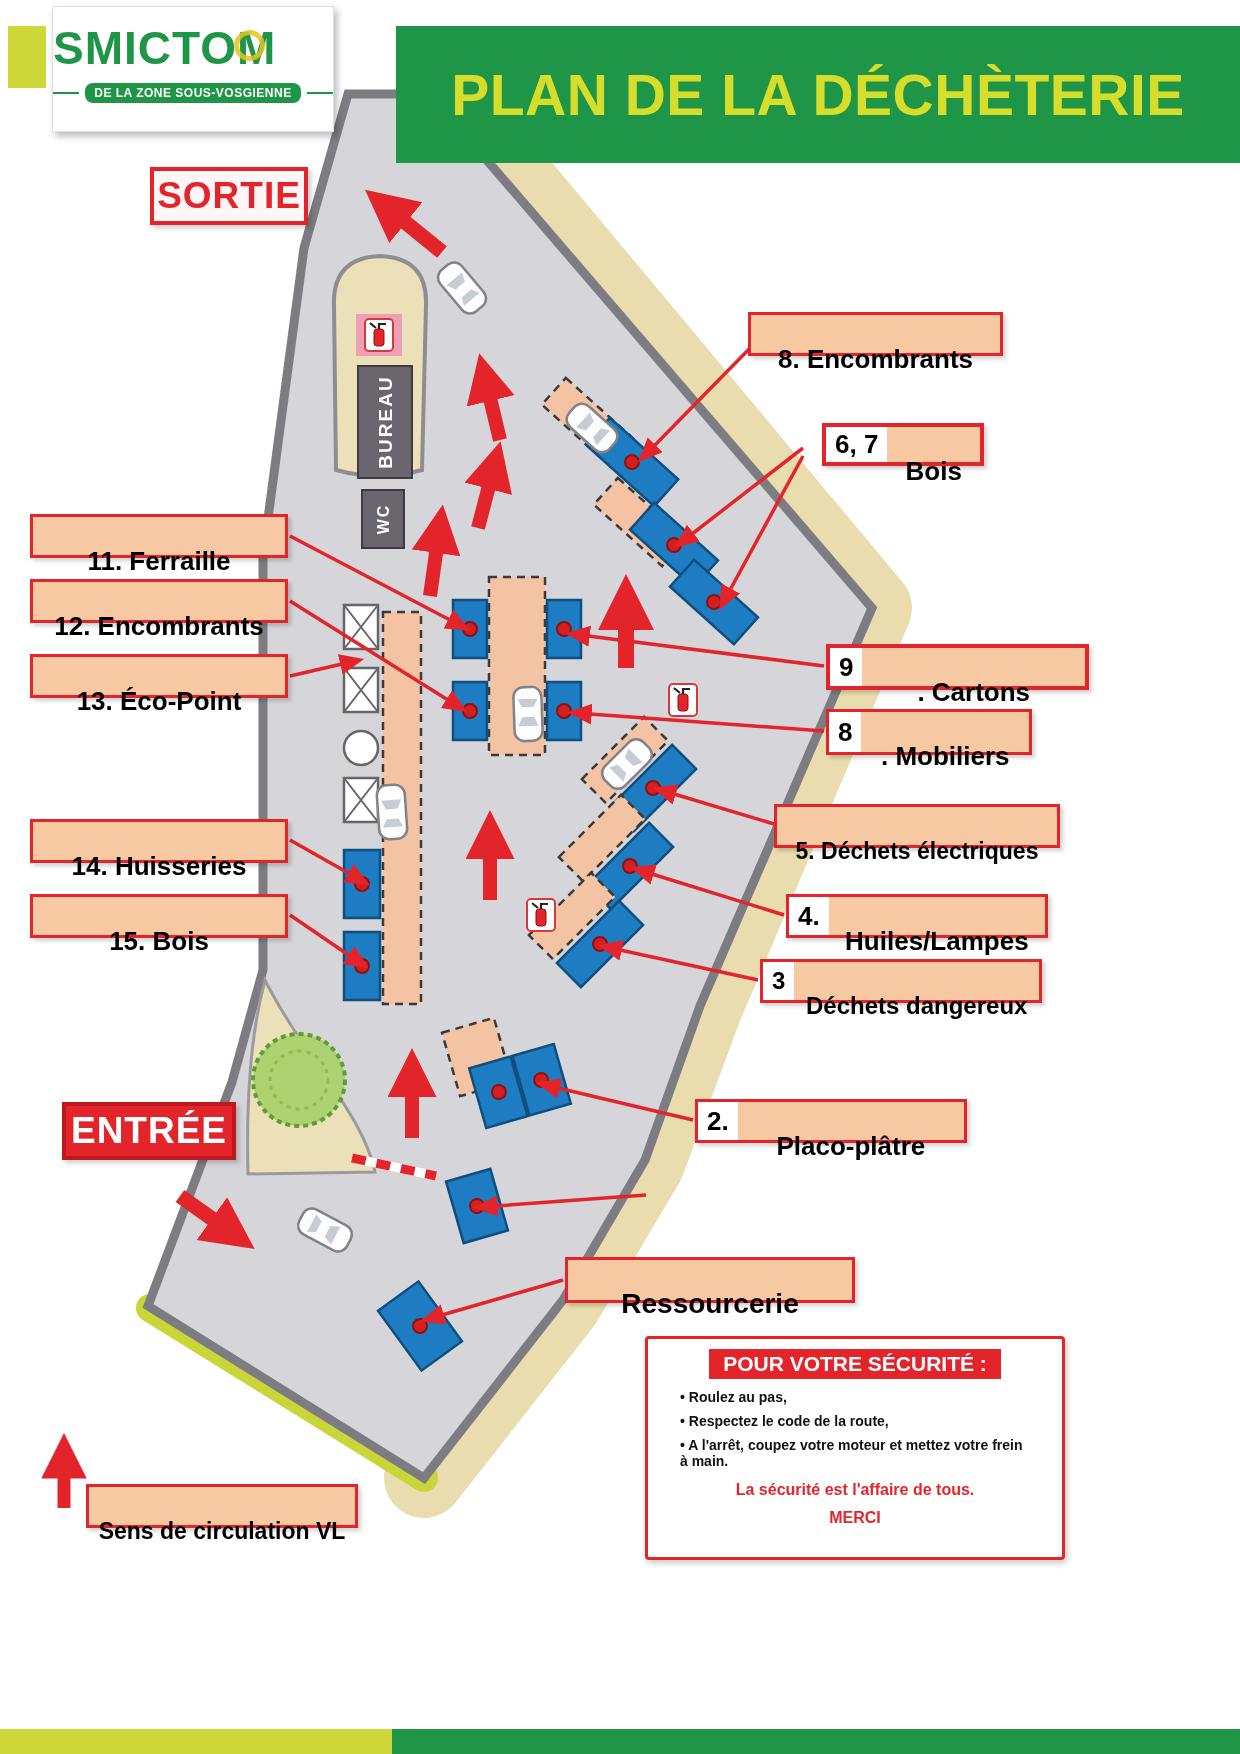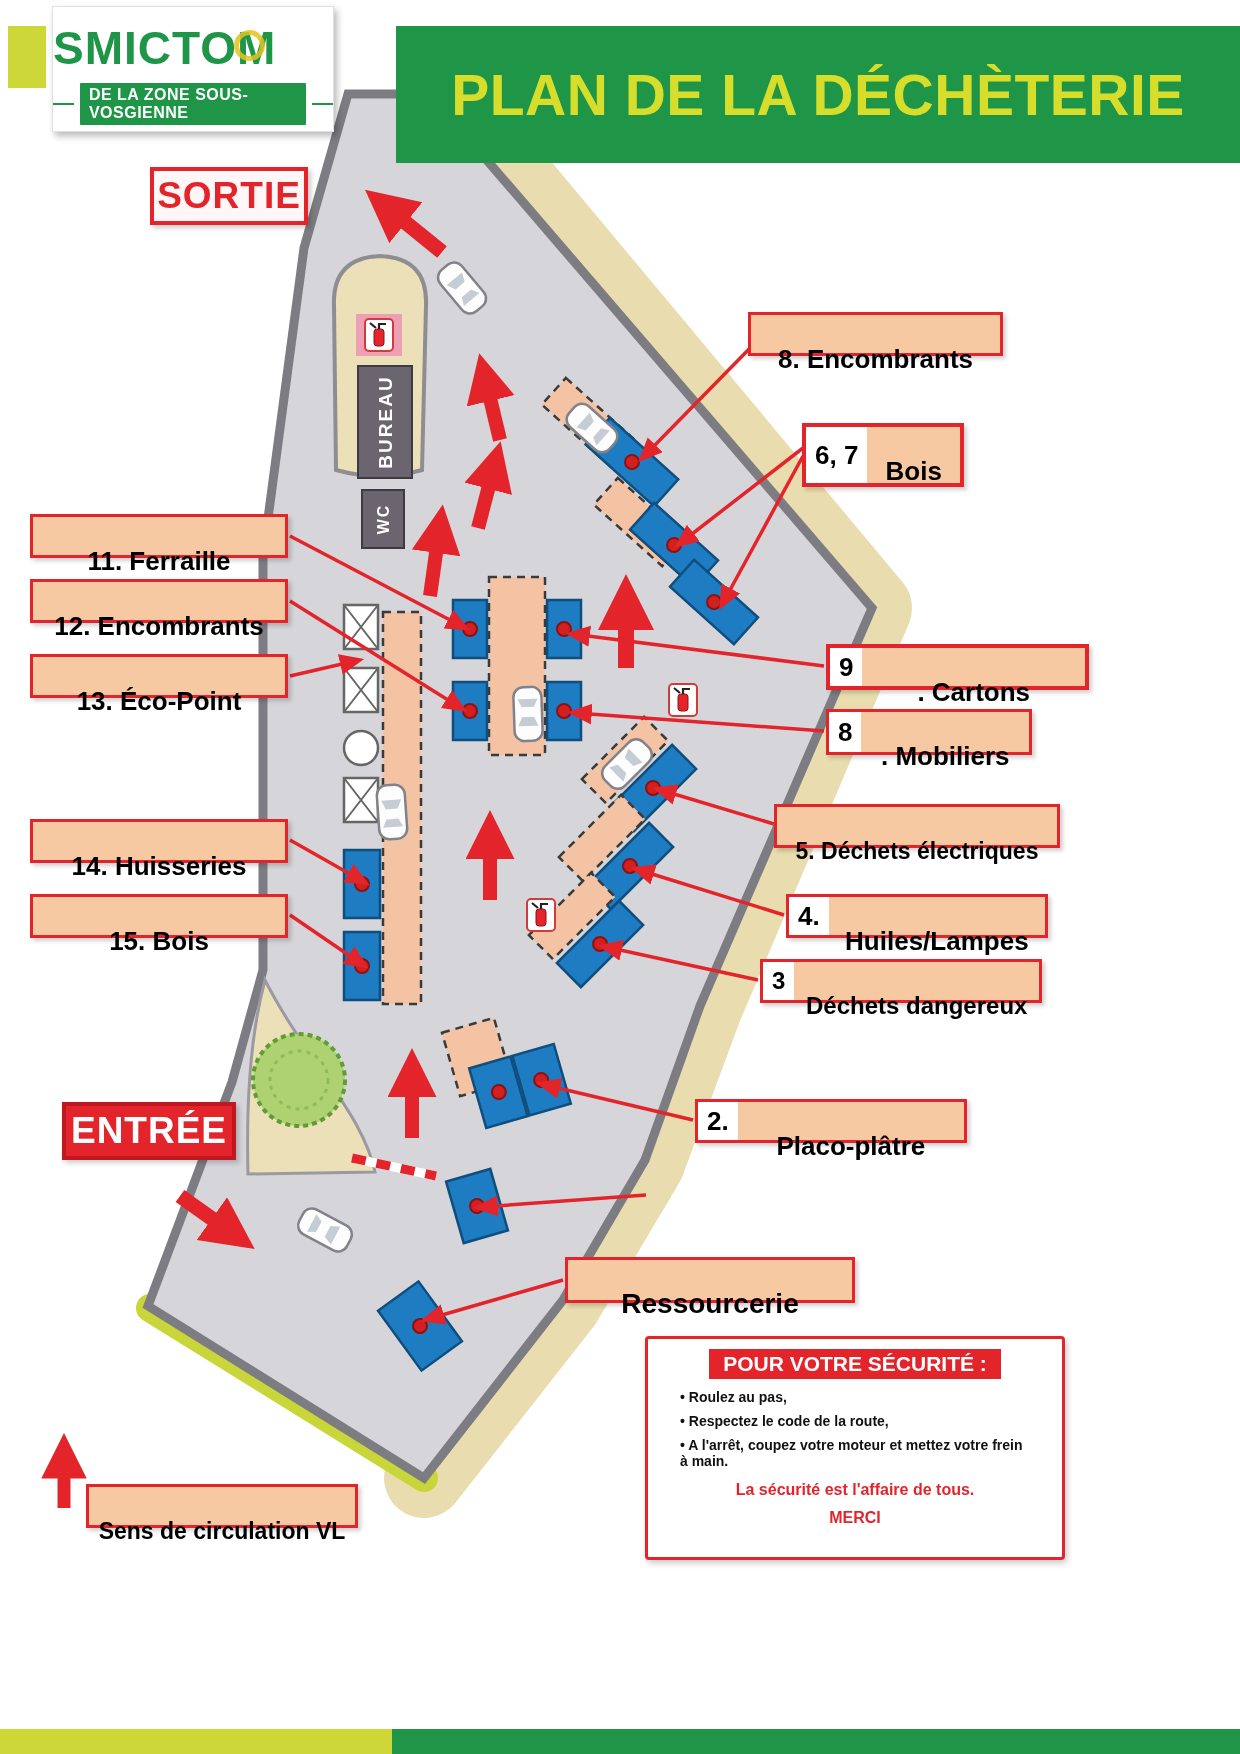--- a/index.html
+++ b/index.html
@@ -24,22 +24,22 @@
 
   
   .corner-accent { position:absolute; left:8px; top:26px; width:38px; height:62px; background:#cdd838; z-index:2; }
   .logobox { position:absolute; left:52px; top:6px; width:280px; height:124px; background:#fff;
              border:1px solid #e0e0e0; box-shadow:3px 4px 7px rgba(0,0,0,.28); z-index:2; }
   .smictom { margin-top:14px; text-align:left; color:#1e9547; font-weight:bold; font-size:46px; letter-spacing:1px; }
   .o-ring  { position:absolute; left:181px; top:23px; width:31px; height:31px; border:5px solid #e2c41f;
              border-radius:50%; opacity:.85; box-sizing:border-box; }
   .logosub { display:flex; align-items:center; justify-content:center; gap:6px; margin-top:8px; }
   .logosub .hline { width:26px; height:2px; background:#1e9547; }
-  .logosub .pill { background:#1e9547; color:#fff; font-size:16px; font-weight:bold;
-                   letter-spacing:.5px; padding:3px 9px; border-radius:1px; }
+  .logosub .pill { background:#1e9547; color:#fff; font-size:12px; font-weight:bold;
+                   letter-spacing:.5px; padding:3px 9px; border-radius:8px; }
   .titlebar { position:absolute; left:396px; top:26px; width:844px; height:137px; background:#1e9547;
               z-index:2; display:flex; align-items:center; justify-content:center; }
   .titlebar .title { color:#d6de2b; font-weight:bold; font-size:57px; letter-spacing:.5px; white-space:nowrap; }
 
   
   .maplabel { position:absolute; z-index:3; display:flex; align-items:stretch; box-sizing:border-box;
               background:#f7c9a3; border:3px solid #e3242b; box-shadow:3px 3px 4px rgba(0,0,0,.18);
               font-weight:bold; color:#000; font-size:26px; }
   .maplabel .txt { flex:1; display:flex; align-items:center; justify-content:center;
                    white-space:nowrap; padding:16px 8px;margin-top:28px; }
@@ -273,21 +273,21 @@
     <span class="title">PLAN DE LA DÉCHÈTERIE</span>
   </div>
 
   <div class="gate gate-exit">SORTIE</div>
   <div class="gate gate-entrance">ENTRÉE</div>
 
   <div class="maplabel" style="left:748px;top:312px;width:255px;height:44px">
     <span class="txt">8. Encombrants</span>
   </div>
 
-  <div class="maplabel" style="left:802px;top:423px;width:162px;height:64px;border-width:4px">
+  <div class="maplabel" style="left:822px;top:423px;width:162px;height:43px;border-width:4px">
     <span class="num">6, 7</span>
     <span class="txt">Bois</span>
   </div>
 
   <div class="maplabel" style="left:30px;top:514px;width:258px;height:44px">
     <span class="txt">11. Ferraille</span>
   </div>
 
   <div class="maplabel" style="left:30px;top:579px;width:258px;height:44px">
     <span class="txt">12. Encombrants</span>

